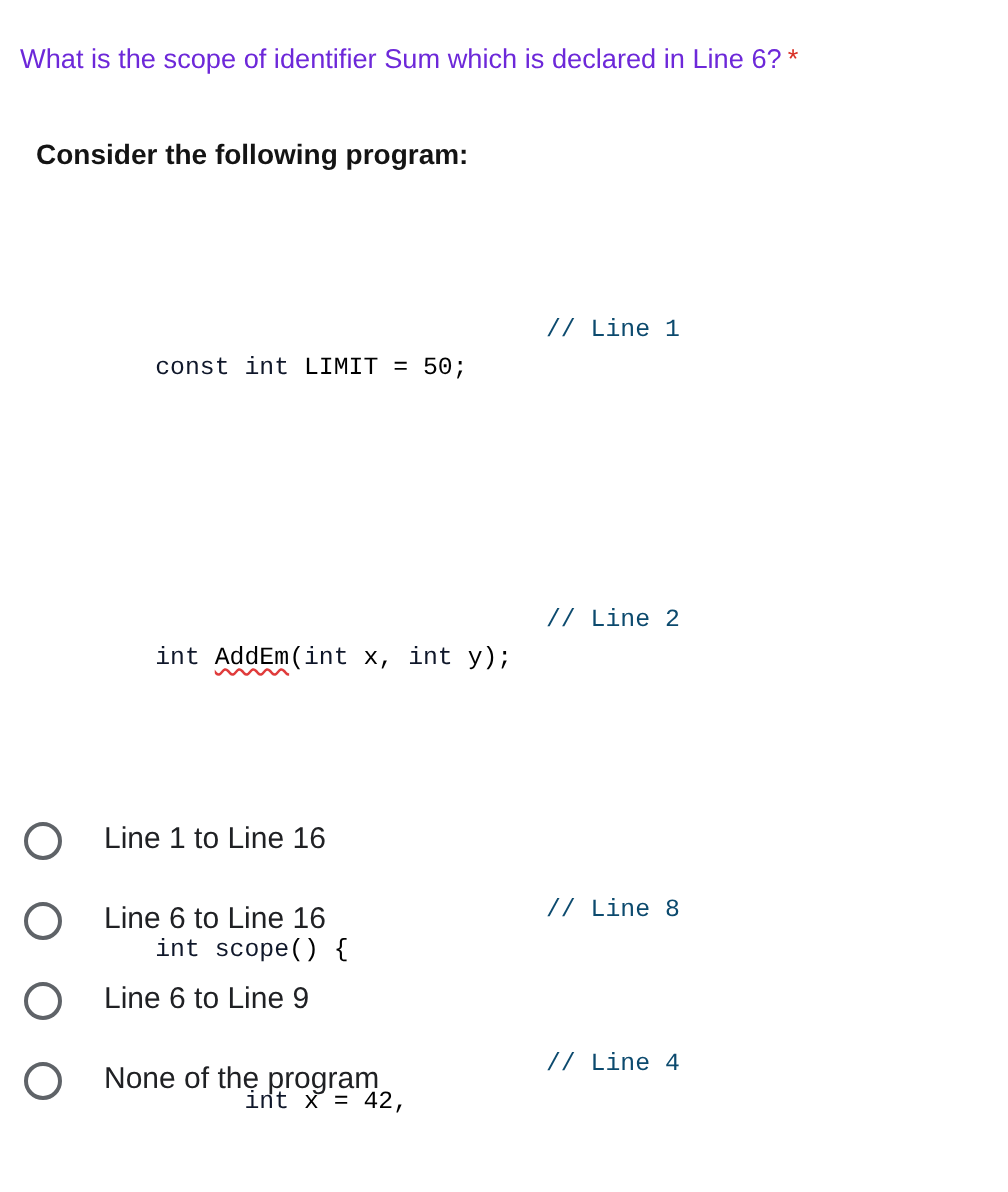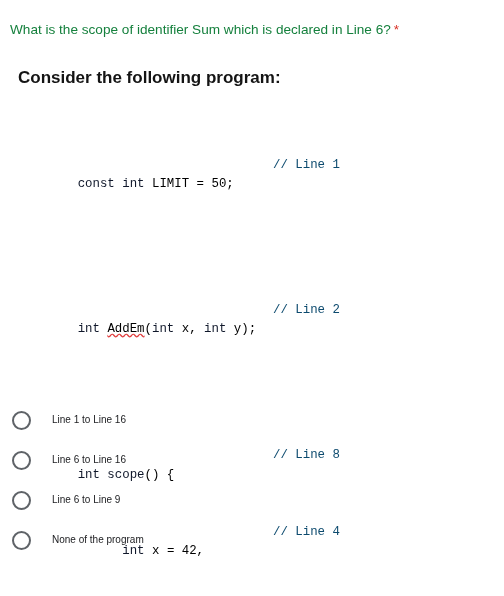--- a/index.html
+++ b/index.html
@@ -27,35 +27,35 @@
     position: absolute;
     left: 10px;
     top: 20px;
     right: 6px;
     font-size: 13.6px;
     line-height: 19px;
     color: #202124;
     white-space: nowrap;
   }
   .question-text {
-    color: #15803d;
+    color: #6d28d9;
   }
   .required-star {
     color: #d93025;
     font-size: 13.6px;
     margin-left: 3px;
     vertical-align: baseline;
   }
 
   
   .prompt {
     position: absolute;
     left: 18px;
     top: 69px;
-    font-size: 17px;
+    font-size: 14px;
     font-weight: bold;
     color: #141414;
     line-height: 17px;
   }
 
   
   .code-block {
     position: absolute;
     left: 33px;
     top: 98px;
@@ -113,21 +113,21 @@
   .radio {
     width: 19px;
     height: 19px;
     border: 2px solid #5f6368;
     border-radius: 50%;
     box-sizing: border-box;
     flex: 0 0 auto;
   }
   .option-label {
     margin-left: 21px;
-    font-size: 10px;
+    font-size: 15px;
     line-height: 18px;
     color: #202124;
     white-space: nowrap;
   }
 </style>
 </head>
 <body>
 
 <div class="page">
 

